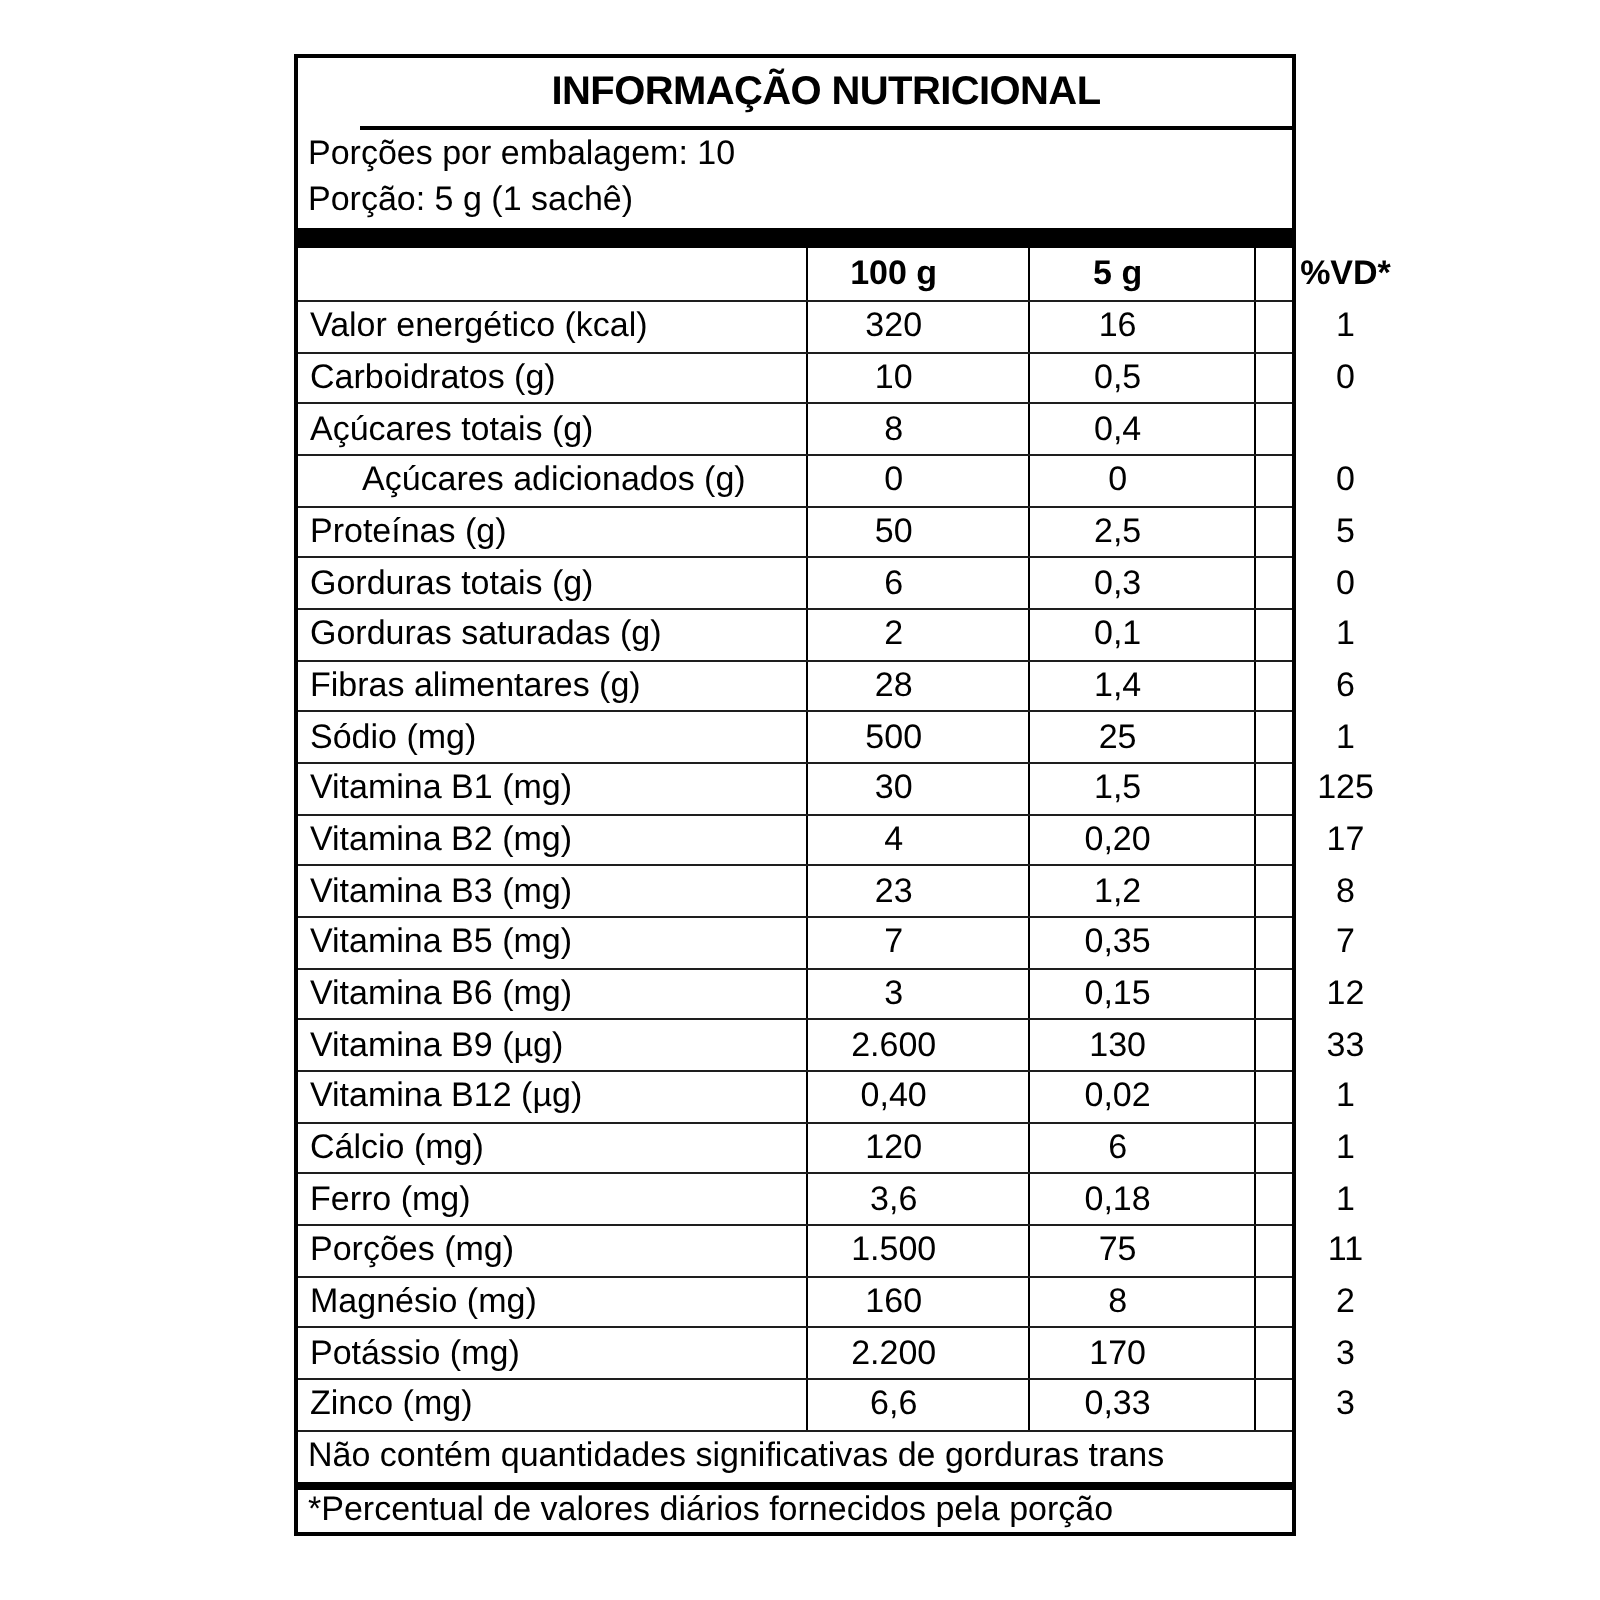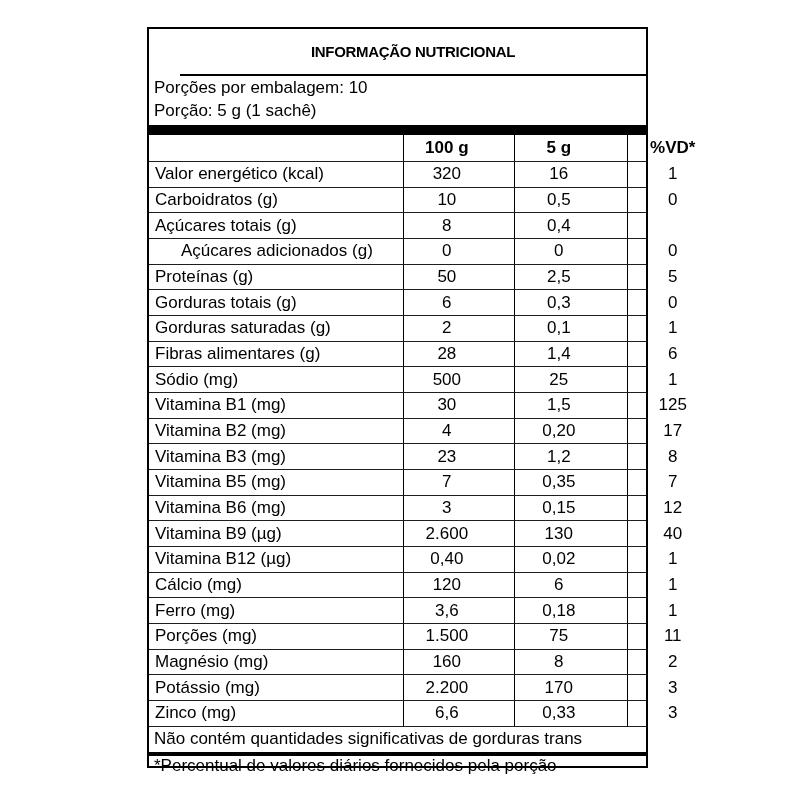--- a/index.html
+++ b/index.html
@@ -13,28 +13,28 @@
   .sheet {
     position: absolute;
     left: 147px; top: 27px;
     width: 501px; height: 741px;
     border: 2px solid #000;
     background: #fff;
     display: flex;
     flex-direction: column;
   }
   .title-row {
-    height: 47px;
+    height: 36px;
     flex: 0 0 auto;
     display: flex;
     align-items: center;
     justify-content: center;
     border-bottom: 2px solid #000;
     font-weight: bold;
-    font-size: 15px;
+    font-size: 20px;
     letter-spacing: -0.3px;
     margin-left: 31px;
   }
   .serving-block {
     flex: 0 0 auto;
     height: 49px;
     padding: 0 4px 0 5px;
     font-size: 17px;
     line-height: 23px;
     white-space: nowrap;
@@ -197,21 +197,21 @@
     <div class="cell c-label indent-0">Vitamina B6 (mg)</div>
     <div class="cell c-val">3</div>
     <div class="cell c-val">0,15</div>
     <div class="cell c-val">12</div>
   </div>
 
   <div class="t-row data">
     <div class="cell c-label indent-0">Vitamina B9 (µg)</div>
     <div class="cell c-val">2.600</div>
     <div class="cell c-val">130</div>
-    <div class="cell c-val">40</div>
+    <div class="cell c-val">33</div>
   </div>
 
   <div class="t-row data">
     <div class="cell c-label indent-0">Vitamina B12 (µg)</div>
     <div class="cell c-val">0,40</div>
     <div class="cell c-val">0,02</div>
     <div class="cell c-val">1</div>
   </div>
 
   <div class="t-row data">

